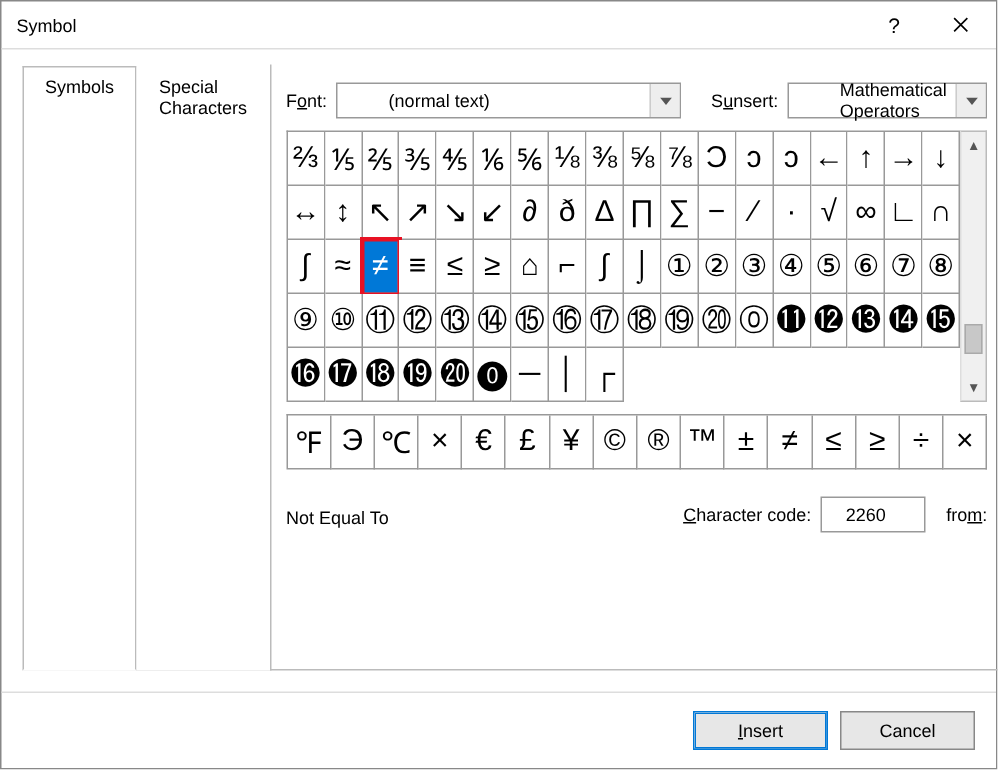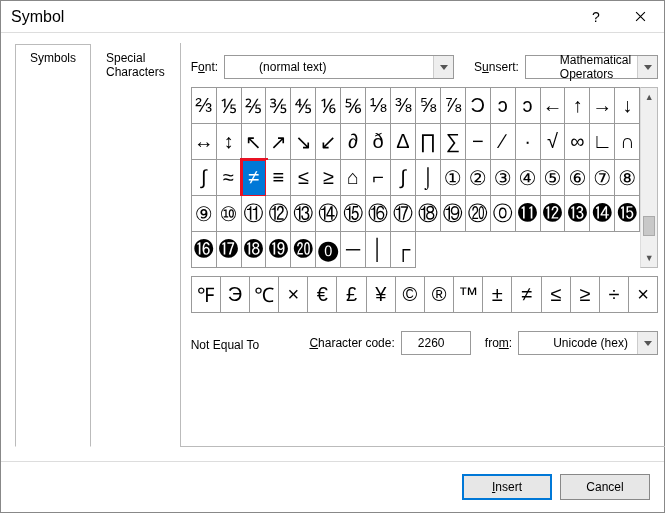--- a/index.html
+++ b/index.html
@@ -1,19 +1,19 @@
 <!DOCTYPE html>
 <html><head>
 <meta charset="utf-8">
 <style>
   * { box-sizing: border-box; font-family: "Segoe UI", Tahoma, sans-serif; font-size: 12px; }
   body { margin: 0; background: #fff; }
   .window { width: 665px; height: 513px; border: 1px solid #888; background: #fff; display: flex; flex-direction: column; }
   .titlebar { height: 32px; display: flex; align-items: center; padding: 0 2px 0 10px; border-bottom: 1px solid #ddd; }
-  .titlebar .title { flex: 1; font-size: 16px; }
+  .titlebar .title { flex: 1; font-size: 12px; }
   .titlebar .btn { width: 44px; height: 30px; display: flex; align-items: center; justify-content: center; font-size: 14px; }
   .body { flex: 1; padding: 10px 14px 14px 14px; display: flex; }
   .tabs { display: flex; border-bottom: 1px solid #bbb; }
   .tab { padding: 6px 14px 6px 14px; border: 1px solid transparent; border-bottom: none; position: relative; top: 1px; background: #fff; }
   .tab.active { border-color: #bbb; border-bottom: 1px solid #fff; }
   .tabpanel { border: 1px solid #bbb; border-top: none; padding: 12px 10px 10px 10px; display: flex; flex-direction: column; gap: 8px; }
   .row { display: flex; align-items: center; gap: 6px; }
   .row .lbl { }
   .combo { display: flex; align-items: center; border: 1px solid #999; height: 24px; background: #fff; padding-left: 28px; }
   .combo .ct { flex: 1; padding: 0 6px; }
@@ -194,28 +194,20 @@
           <div class="rcell">×</div>
         </div>
 
       <div class="bottomrow">
         <div class="uname">
           <div style="margin-top:4px">Not Equal To</div>
         </div>
         <span><span class="ul">C</span><span>haracter code:</span></span>
         <input class="textinput" value="2260" style="">
         <span style="margin-left:8px"><span>fro</span><span class="ul">m</span><span>:</span></span>
-        <div class="combo" style="width:140px">
-          <div class="ct">Unicode (hex)</div>
-          <div class="arrow">
-              <svg width="8" height="5" viewBox="0 0 8 5">
-                <path d="M0 0 L4 5 L8 0 Z" fill="#555"></path>
-              </svg>
-            </div>
-        </div>
       </div>
 
     </div>
   </div>
 
   <div class="footer">
     <div class="pushbtn primary">
         <span><span class="ul">I</span><span>nsert</span></span>
       </div>
     <div class="pushbtn">Cancel</div>

